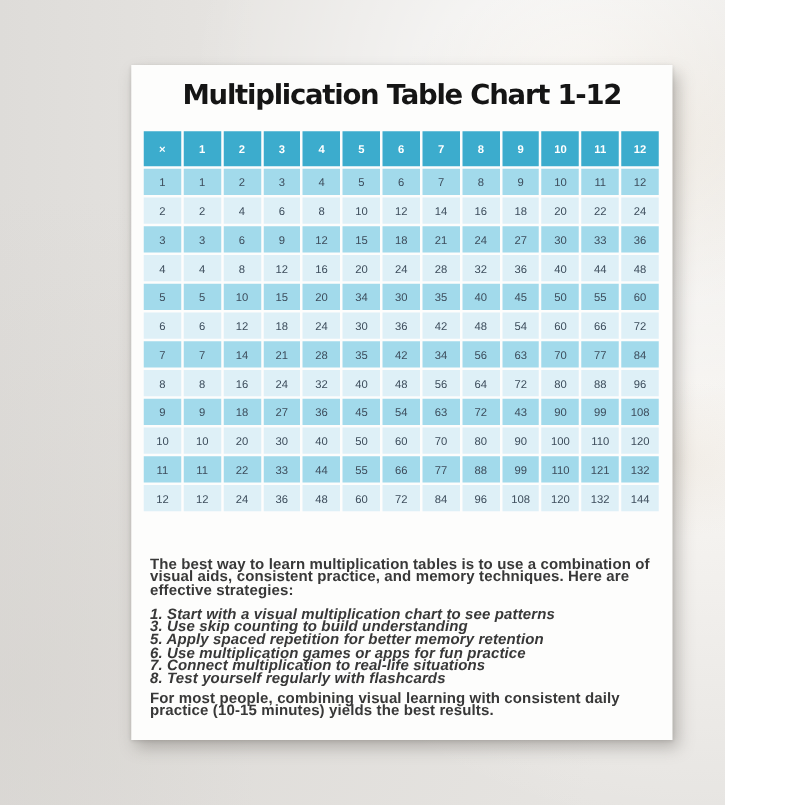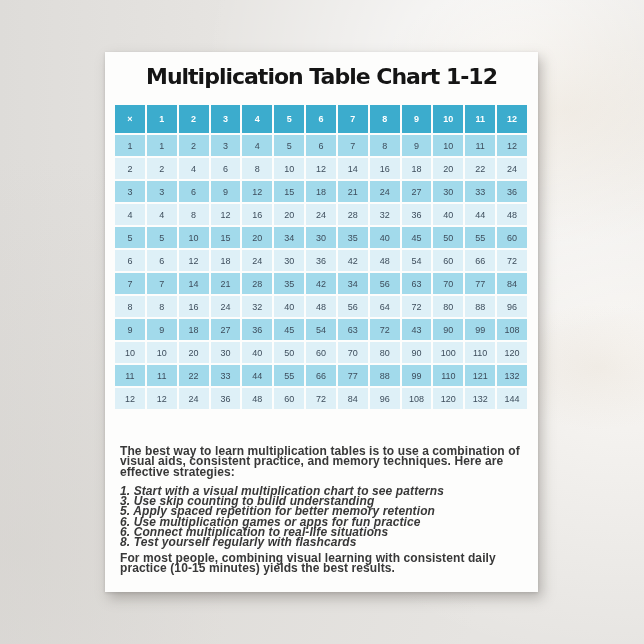--- a/index.html
+++ b/index.html
@@ -3,21 +3,21 @@
 <meta charset="utf-8">
 <style>
   * { box-sizing: border-box; }
   html,body { margin:0; padding:0; }
   body {
     width:644px; height:644px;
     font-family:"Liberation Sans", sans-serif;
     overflow:hidden;
   }
   .bg {
-    position:relative; width:644px; height:644px; overflow:hidden;
+    position:relative; width:580px; height:644px; overflow:hidden;
     background-color:#e6e4e1;
     background-image:
       radial-gradient(ellipse 300px 190px at 88% 17%, rgba(199,174,136,0.16), rgba(199,174,136,0) 70%),
       radial-gradient(ellipse 150px 90px at 93% 57%, rgba(190,168,138,0.12), rgba(190,168,138,0) 70%),
       radial-gradient(ellipse 430px 390px at 80% 10%, rgba(255,255,255,0.9), rgba(255,255,255,0) 72%),
       radial-gradient(ellipse 520px 430px at 97% 55%, rgba(253,251,248,0.8), rgba(255,255,255,0) 72%),
       radial-gradient(ellipse 620px 520px at 3% 85%, rgba(212,209,205,0.55), rgba(212,209,205,0) 75%),
       linear-gradient(90deg, #dedcd9, rgba(222,220,217,0) 35%);
   }
   .card {
@@ -283,20 +283,20 @@
         </tbody>
     </table>
 
     <div class="textblock">
       <p>The best way to learn multiplication tables is to use a combination of visual aids, consistent practice, and memory techniques. Here are effective strategies:</p>
       <div class="list">
           <div>1. Start with a visual multiplication chart to see patterns</div>
           <div>3. Use skip counting to build understanding</div>
           <div>5. Apply spaced repetition for better memory retention</div>
           <div>6. Use multiplication games or apps for fun practice</div>
-          <div>6. Connect multiplication to real-life situations</div>
+          <div>7. Connect multiplication to real-life situations</div>
           <div>8. Test yourself regularly with flashcards</div>
         </div>
       <p class="conclusion">For most people, combining visual learning with consistent daily practice (10-15 minutes) yields the best results.</p>
     </div>
 
   </div>
 </div>
 
 </body></html>

